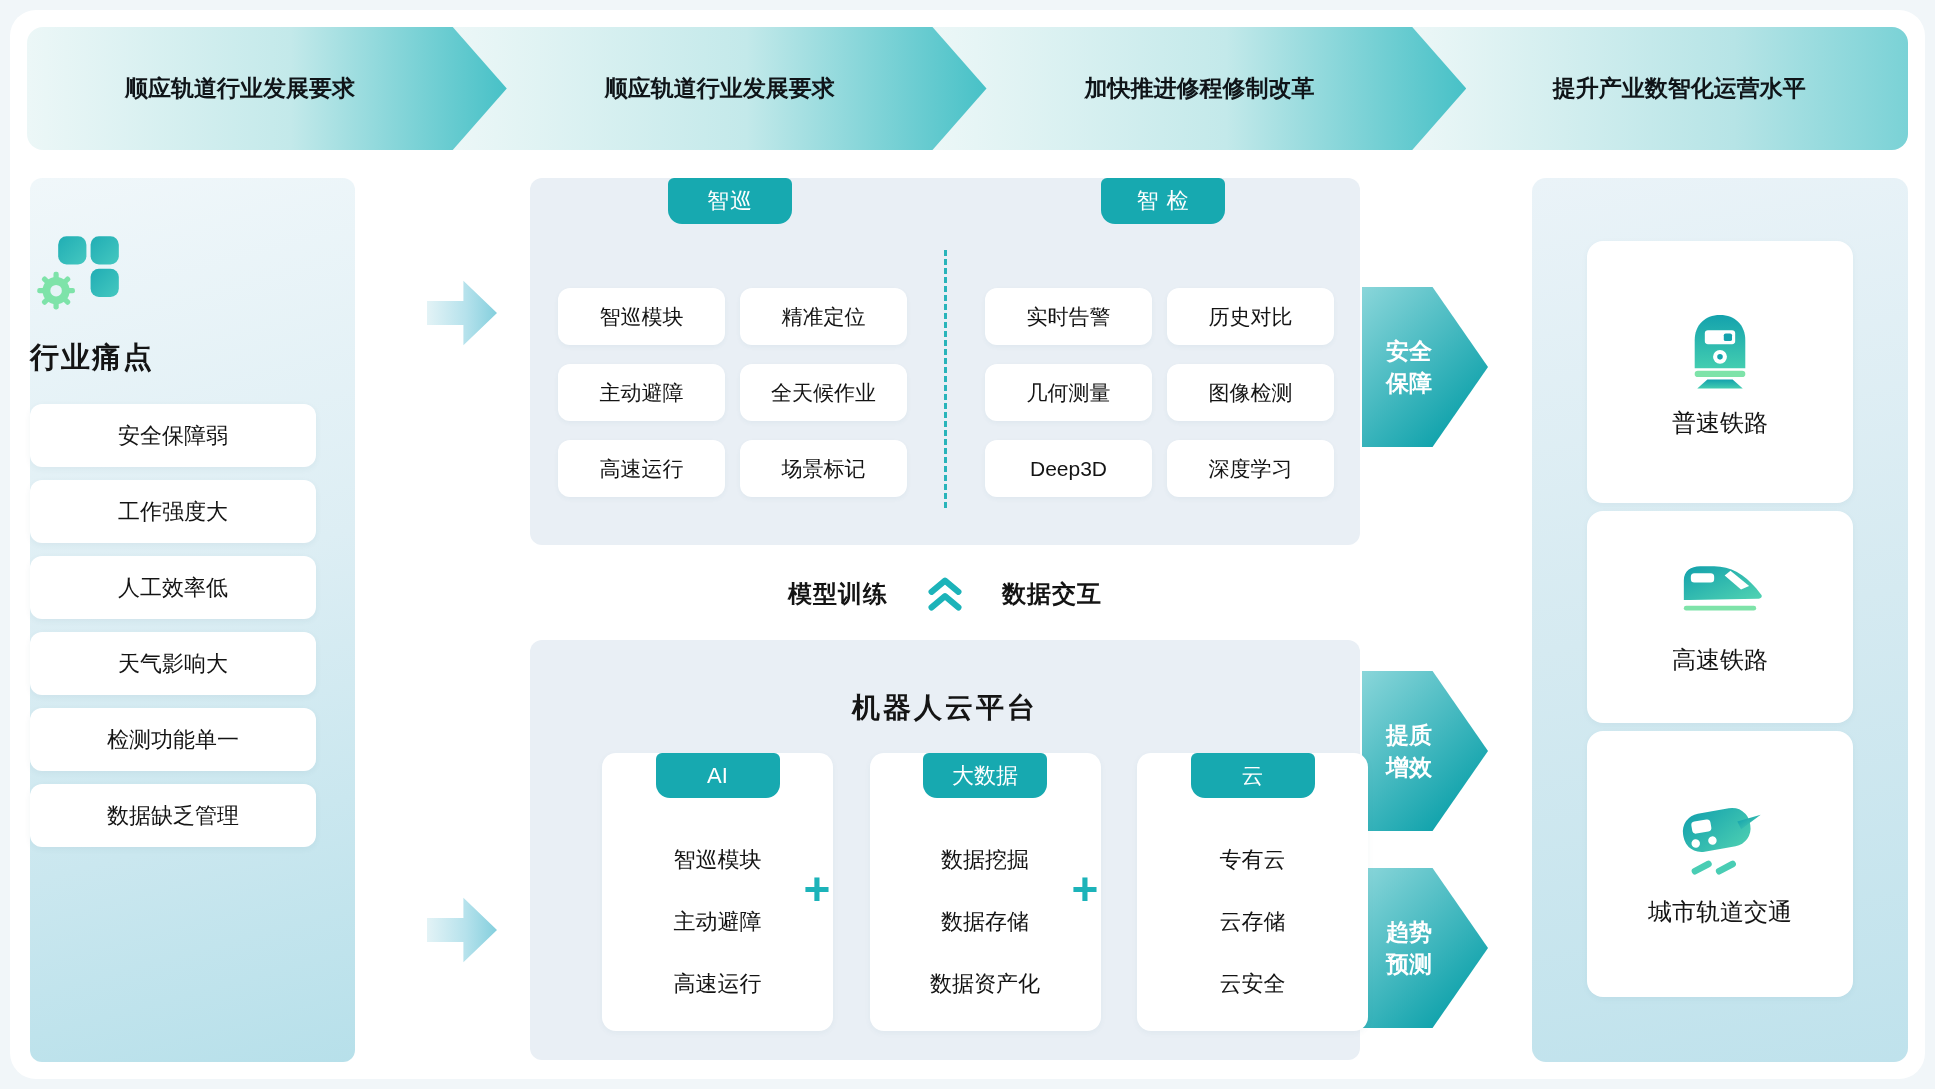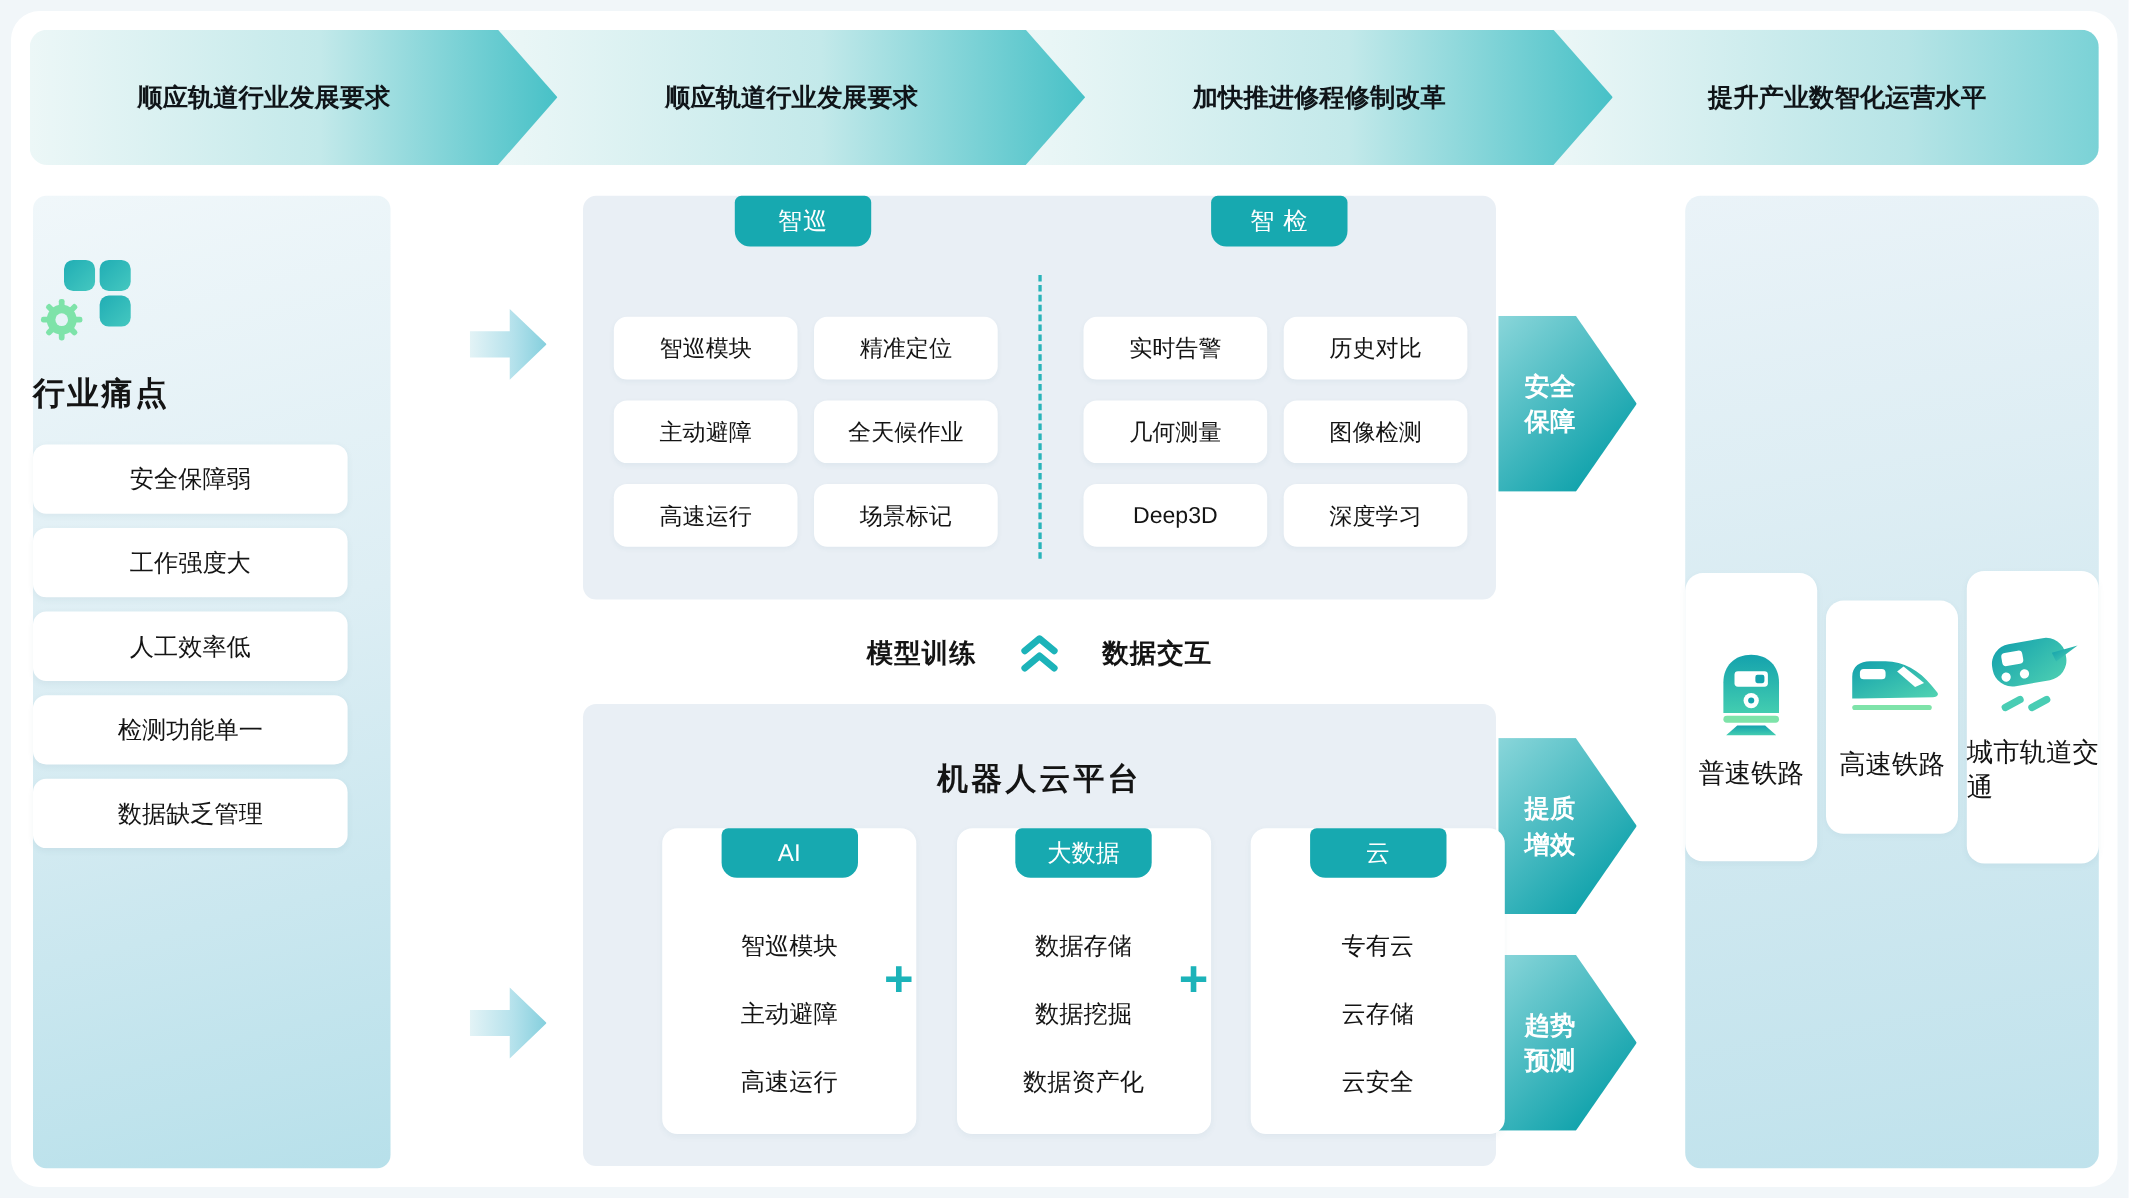--- a/index.html
+++ b/index.html
@@ -68,21 +68,21 @@
        background:#17a9b0;color:#fff;font-size:22px;display:flex;align-items:center;justify-content:center;
        border-radius:6px 6px 14px 14px;}
   .card-items{margin-top:76px;display:flex;flex-direction:column;}
   .card-items div{height:62px;display:flex;align-items:center;justify-content:center;font-size:22px;}
   .plus{position:absolute;top:226px;width:32px;text-align:center;color:#1cb3b9;font-size:46px;font-weight:700;line-height:1;}
   .plus1{left:271px;} .plus2{left:539px;}
 
   
   .right-panel{position:absolute;left:1532px;top:178px;width:376px;height:884px;border-radius:14px;
        background:linear-gradient(170deg,#eaf3f8 0%,#d5eaf1 50%,#bfe2ec 100%);
-       display:flex;flex-direction:row;align-items:center;padding-top:63px;box-sizing:border-box;gap:8px;}
+       display:flex;flex-direction:column;align-items:center;padding-top:63px;box-sizing:border-box;gap:8px;}
   .r-card{width:266px;background:#fff;border-radius:16px;display:flex;flex-direction:column;
        align-items:center;justify-content:center;gap:16px;box-shadow:0 2px 6px rgba(40,90,110,.05);}
   .rc1{height:262px;} .rc2{height:212px;} .rc3{height:266px;}
   .r-label{font-size:24px;}
 </style>
 </head>
 <body>
 
 <div class="page">
   <div class="canvas"></div>
@@ -124,20 +124,21 @@
         <rect x="21.5" y="40" width="5" height="9" rx="2" transform="rotate(315 24 58)"></rect>
         <circle cx="24" cy="58" r="13"></circle>
       </g>
       <circle cx="24" cy="58" r="5.5" fill="#e6f3f7"></circle>
     </svg>
     <div class="lp-title">行业痛点</div>
     <div class="lp-pills">
       <div class="pill">安全保障弱</div>
       <div class="pill">工作强度大</div>
       <div class="pill">人工效率低</div>
+      <div class="pill">天气影响大</div>
       <div class="pill">检测功能单一</div>
       <div class="pill">数据缺乏管理</div>
     </div>
   </div>
 
   <div class="flow-arrow fa1"></div>
   <div class="flow-arrow fa2"></div>
 
   <div class="mtop">
     <div class="tab-badge tb1">智巡</div>
@@ -190,22 +191,22 @@
         <div class="card-badge">AI</div>
         <div class="card-items">
           <div>智巡模块</div>
           <div>主动避障</div>
           <div>高速运行</div>
         </div>
       </div>
       <div class="p-card">
         <div class="card-badge">大数据</div>
         <div class="card-items">
+          <div>数据挖掘</div>
           <div>数据存储</div>
-          <div>数据挖掘</div>
           <div>数据资产化</div>
         </div>
       </div>
       <div class="p-card">
         <div class="card-badge">云</div>
         <div class="card-items">
           <div>专有云</div>
           <div>云存储</div>
           <div>云安全</div>
         </div>

